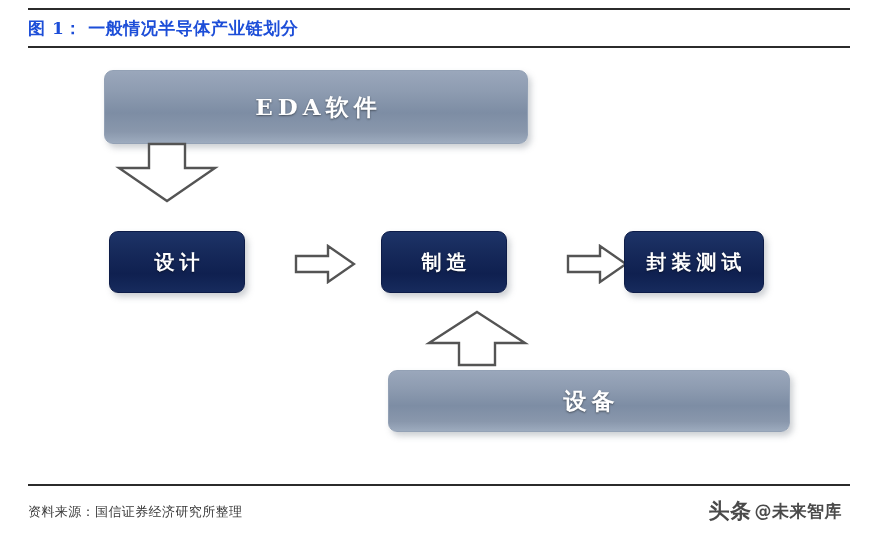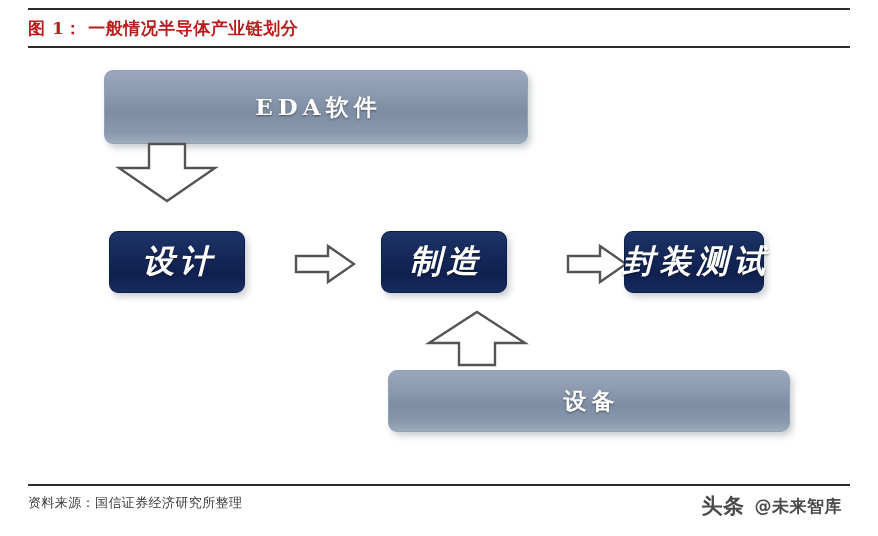--- a/index.html
+++ b/index.html
@@ -24,21 +24,21 @@
     height: 36px;
     border-top: 2.5px solid #2b2b2b;
     border-bottom: 2px solid #2b2b2b;
     display: flex;
     align-items: center;
   }
   #figure-title {
     font-family: "DejaVu Serif", "Liberation Serif", serif;
     font-size: 17px;
     font-weight: bold;
-    color: #b91c1c;
+    color: #1d4ed8;
     letter-spacing: 0.5px;
     white-space: nowrap;
   }
 
   
   #diagram-canvas {
     position: absolute;
     left: 0;
     top: 48px;
     width: 878px;
@@ -78,21 +78,21 @@
 
   
   .node-navy {
     background: linear-gradient(180deg,
         #1d3468 0%,
         #16295a 35%,
         #0f2050 70%,
         #172b5d 100%);
     border: 1px solid #0d1c48;
   }
-  .node-navy .node-label { font-size: 32px; font-style: italic; }
+  .node-navy .node-label { font-size: 20px; }
 
   
   #node-eda       { left: 104px; top: 22px;  width: 424px; height: 74px; }
   #node-design    { left: 109px; top: 183px; width: 136px; height: 62px; }
   #node-manufact  { left: 381px; top: 183px; width: 126px; height: 62px; }
   #node-package   { left: 624px; top: 183px; width: 140px; height: 62px; }
   #node-equipment { left: 388px; top: 322px; width: 402px; height: 62px; }
 
   
   .arrow { position: absolute; }
@@ -104,35 +104,35 @@
 
   
   #figure-footer {
     position: absolute;
     left: 28px;
     top: 484px;
     width: 822px;
     height: 44px;
     border-top: 2px solid #2b2b2b;
     display: flex;
-    align-items: flex-start;
+    align-items: center;
     justify-content: space-between;
   }
   #source-note {
     font-family: "DejaVu Serif", "Liberation Serif", serif;
     font-size: 13px;
     color: #3a3a3a;
     letter-spacing: 0.4px;
     white-space: nowrap;
     padding-top: 8px;
   }
   #watermark {
     display: flex;
     align-items: center;
-    gap: 10px;
+    gap: 3px;
     padding-top: 6px;
     padding-right: 8px;
     color: #4a4a4a;
     white-space: nowrap;
   }
   #watermark-toutiao {
     font-family: "DejaVu Sans", "Liberation Sans", sans-serif;
     font-size: 21px;
     font-weight: bold;
     letter-spacing: 0.5px;

